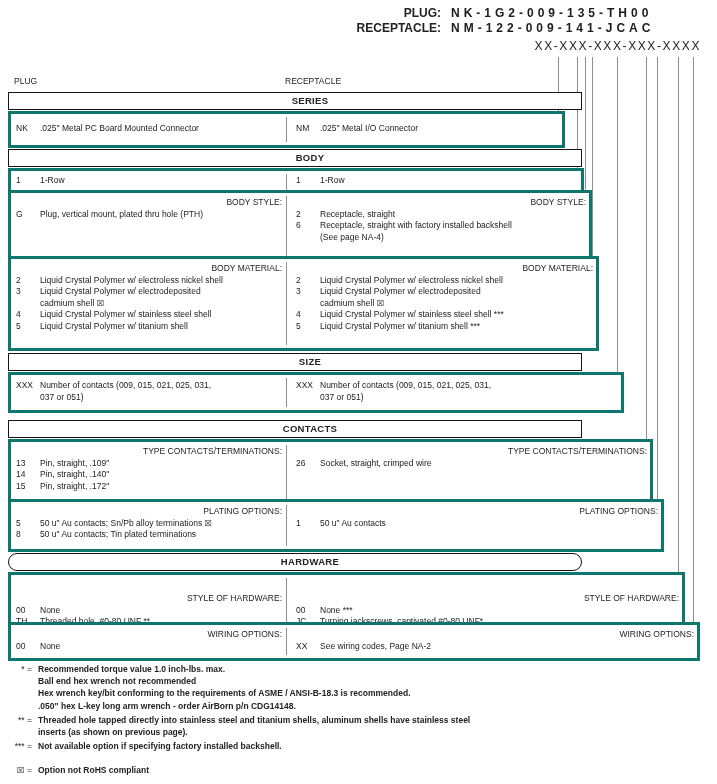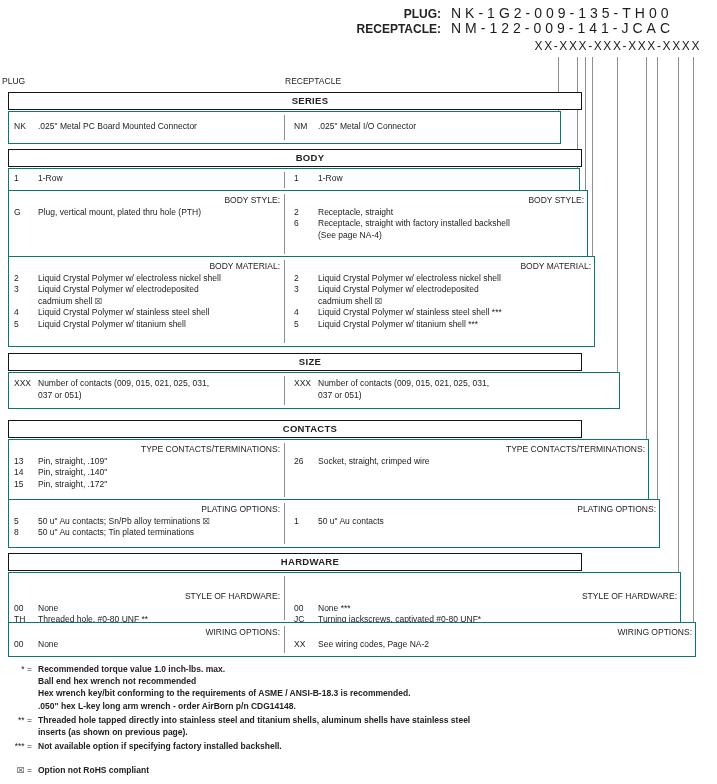--- a/index.html
+++ b/index.html
@@ -4,32 +4,32 @@
 <style>
   html,body{margin:0;padding:0;background:#f4f4f4;}
   .page{
     position:relative;width:717px;height:784px;background:#ffffff;
     font-family:"Liberation Sans","DejaVu Sans",sans-serif;
     color:#222222;font-size:8.5px;line-height:11.5px;overflow:hidden;
   }
   
   .codeline{position:absolute;right:16px;white-space:nowrap;}
   .codelabel{display:inline-block;font-weight:bold;font-size:12px;margin-right:10px;}
-  .codeval{display:inline-block;width:250px;font-size:14px;letter-spacing:4px;color:#1c1c1c;}
+  .codeval{display:inline-block;width:250px;font-size:12px;letter-spacing:4px;color:#1c1c1c;font-weight:bold;}
   .maskval{display:inline-block;width:250px;font-size:12px;letter-spacing:1.6px;text-align:right;color:#1c1c1c;}
   
   .collabel{position:absolute;top:76px;font-size:8.5px;}
   
   .hdr{
     position:absolute;left:8px;width:542px;height:16px;border:1.5px solid #141414;
     background:#fff;font-weight:bold;font-size:9.5px;letter-spacing:.3px;
     text-align:center;line-height:16px;z-index:3;padding-left:30px;
   }
   
-  .box{position:absolute;left:8px;border:1px solid #0f766e;background:#fff;z-index:2;}
+  .box{position:absolute;left:8px;border:3px solid #0f766e;background:#fff;z-index:2;}
   .divider{position:absolute;left:275px;top:3px;bottom:3px;width:1px;background:#8f8f8f;}
   .col{position:absolute;top:0;bottom:0;padding-top:4px;box-sizing:border-box;}
   .col.left{left:5px;width:266px;}
   .col.right{left:276px;right:3px;padding-left:9px;}
   .opt{display:flex;align-items:flex-start;}
   .code{flex:none;width:24px;}
   .desc{flex:1;white-space:pre-line;}
   .sublabel{margin-left:24px;text-align:right;}
   .pt9 .col{padding-top:9px;}
   .pt5 .col{padding-top:5px;}
@@ -59,21 +59,21 @@
   <div class="riser" style="left:558px;top:57px;height:54px;"></div>
   <div class="riser" style="left:577px;top:57px;height:111px;"></div>
   <div class="riser" style="left:585px;top:57px;height:133px;"></div>
   <div class="riser" style="left:592px;top:57px;height:199px;"></div>
   <div class="riser" style="left:617px;top:57px;height:315px;"></div>
   <div class="riser" style="left:646px;top:57px;height:382px;"></div>
   <div class="riser" style="left:657px;top:57px;height:442px;"></div>
   <div class="riser" style="left:678px;top:57px;height:515px;"></div>
   <div class="riser" style="left:693px;top:57px;height:565px;"></div>
 
-  <div class="collabel" style="left:2px;text-align:right;">PLUG</div>
+  <div class="collabel" style="left:14px;text-align:right;">PLUG</div>
   <div class="collabel" style="left:285px;">RECEPTACLE</div>
 
   <div class="hdr" style="top:92px;">SERIES</div>
   <div class="box pt9" style="top:111px;width:551px;height:31px;">
     <div class="divider"></div>
     <div class="col left">
       <div class="opt">
           <span class="code">NK</span>
           <span class="desc">.025" Metal PC Board Mounted Connector</span>
         </div>
@@ -231,21 +231,21 @@
     </div>
     <div class="col right">
       <div class="sublabel">PLATING OPTIONS:</div>
       <div class="opt">
           <span class="code">1</span>
           <span class="desc">50 u" Au contacts</span>
         </div>
     </div>
   </div>
 
-  <div class="hdr" style="top:553px;">HARDWARE</div>
+  <div class="hdr" style="top:553px;border-radius:9px;">HARDWARE</div>
   <div class="box pt6" style="top:572px;width:671px;height:50px;">
     <div class="divider"></div>
     <div class="col left">
       <div class="sublabel">STYLE OF HARDWARE:</div>
       <div class="opt">
           <span class="code">00</span>
           <span class="desc">None</span>
         </div>
       <div class="opt">
           <span class="code">TH</span>

